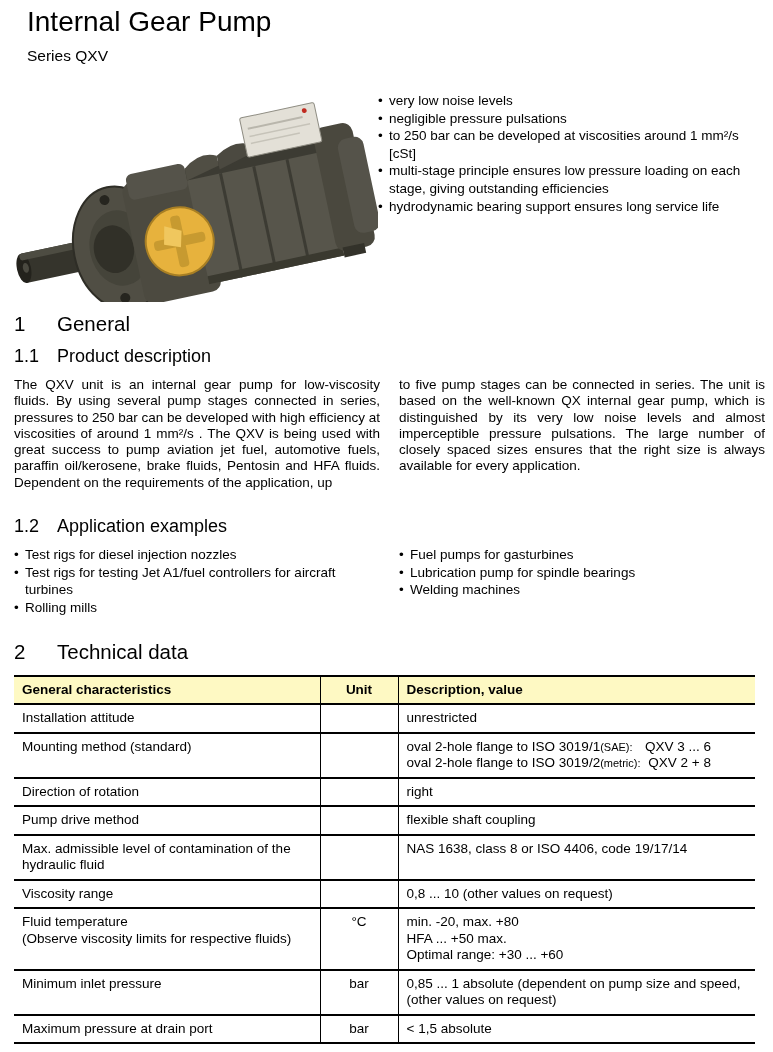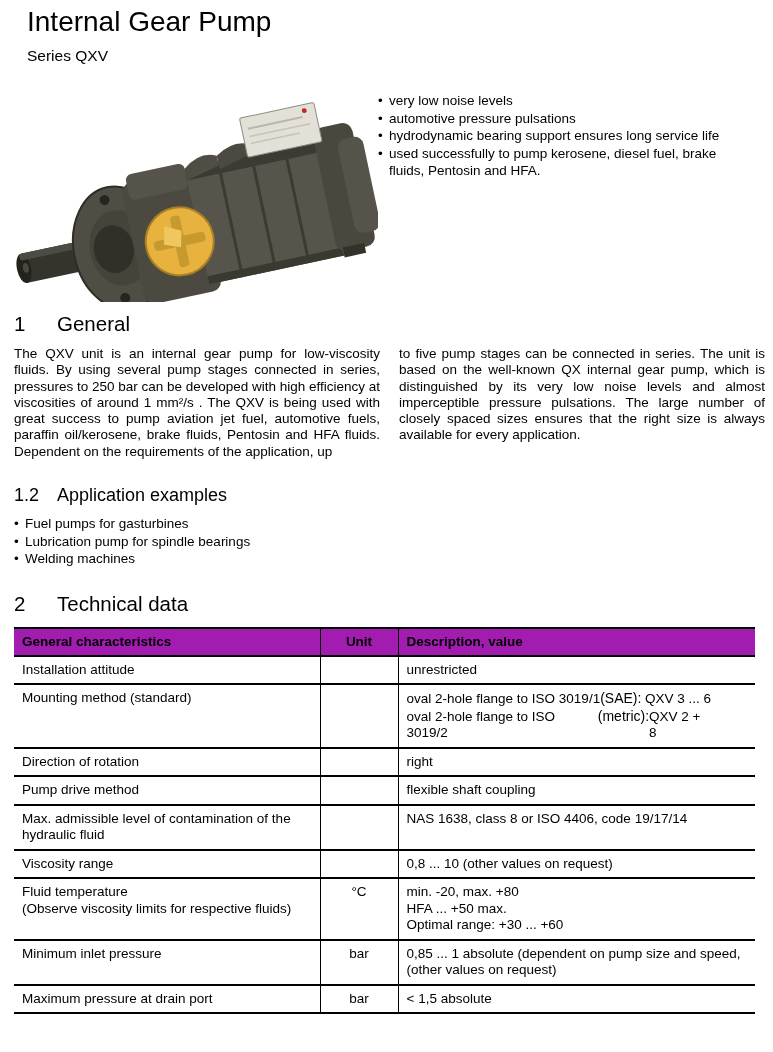--- a/index.html
+++ b/index.html
@@ -39,28 +39,28 @@
   .col{width:366px;font-size:13.5px;line-height:16.3px;text-align:justify;}
   .cols-lists{display:flex;gap:19px;margin:9px 0 0 14px;}
   .cols-lists .col{text-align:left;line-height:17.5px;}
 
   
   .table-wrap{margin:11px 0 0 14px;}
   table{border-collapse:collapse;width:741px;table-layout:fixed;font-size:13.5px;border-bottom:2px solid #000;}
   col.c1{width:306px;} col.c2{width:78px;} col.c3{width:357px;}
   th,td{vertical-align:top;padding:5px 8px;line-height:16.5px;}
   thead th{
-    background:#a21caf;font-weight:bold;text-align:left;
+    background:#fef9c3;font-weight:bold;text-align:left;
     border-top:2px solid #000;border-bottom:2px solid #000;padding:4px 8px;line-height:18px;
   }
   tbody td{border-top:2px solid #000;}
   .unit-col{border-left:1px solid #000;border-right:1px solid #000;text-align:center;}
   td.label-cell, td.value-cell{white-space:pre-line;}
   .val-flex{display:flex;align-items:baseline;padding-right:36px;}
-  .vl-small{font-size:14px;}
+  .vl-small{font-size:11px;}
   .vl-right{margin-left:auto;}
 </style>
 </head>
 <body>
 
 <div class="page">
 
   <div class="doc-header">
     <div class="doc-title">Internal Gear Pump</div>
     <div class="doc-subtitle">
@@ -127,44 +127,56 @@
             <rect x="173" y="126" width="10" height="52" rx="4" fill="#c79a30"></rect>
             <rect x="152" y="147" width="52" height="10" rx="4" fill="#c79a30"></rect>
             <path d="M166 134 l16 8 l-4 16 l-16 -6 Z" fill="#f0c75e"></path>
           </g>
         </g>
       </svg>
     </div>
     <div class="features">
       <ul class="bullets">
           <li>very low noise levels</li>
-          <li>automotive pressure pulsations</li>
+          <li>negligible pressure pulsations</li>
+          <li>to 250 bar can be developed at viscosities around 1 mm²/s [cSt]</li>
+          <li>multi-stage principle ensures low pressure loading on each stage, giving outstanding efficiencies</li>
           <li>hydrodynamic bearing support ensures long service life</li>
-          <li>used successfully to pump kerosene, diesel fuel, brake fluids, Pentosin and HFA.</li>
         </ul>
     </div>
   </div>
 
   <div class="section-h2 mt-h2-1">
     <span class="h-num">1</span>
     <span>General</span>
   </div>
 
+  <div class="section-h3 mt-h3-11">
+    <span class="h-num">1.1</span>
+    <span>Product description</span>
+  </div>
 
   <div class="cols">
     <div class="col">The QXV unit is an internal gear pump for low-viscosity fluids. By using several pump stages connected in series, pressures to 250 bar can be developed with high efficiency at viscosities of around 1 mm²/s . The QXV is being used with great success to pump aviation jet fuel, automotive fuels, paraffin oil/kerosene, brake fluids, Pentosin and HFA fluids. Dependent on the requirements of the application, up</div>
     <div class="col">to five pump stages can be connected in series. The unit is based on the well-known QX internal gear pump, which is distinguished by its very low noise levels and almost imperceptible pressure pulsations. The large number of closely spaced sizes ensures that the right size is always available for every application.</div>
   </div>
 
   <div class="section-h3 mt-h3-12">
     <span class="h-num">1.2</span>
     <span>Application examples</span>
   </div>
 
   <div class="cols-lists">
+    <div class="col">
+      <ul class="bullets">
+          <li>Test rigs for diesel injection nozzles</li>
+          <li>Test rigs for testing Jet A1/fuel controllers for aircraft turbines</li>
+          <li>Rolling mills</li>
+        </ul>
+    </div>
     <div class="col">
       <ul class="bullets">
           <li>Fuel pumps for gasturbines</li>
           <li>Lubrication pump for spindle bearings</li>
           <li>Welding machines</li>
         </ul>
     </div>
   </div>
 
   <div class="section-h2 mt-h2-2">

